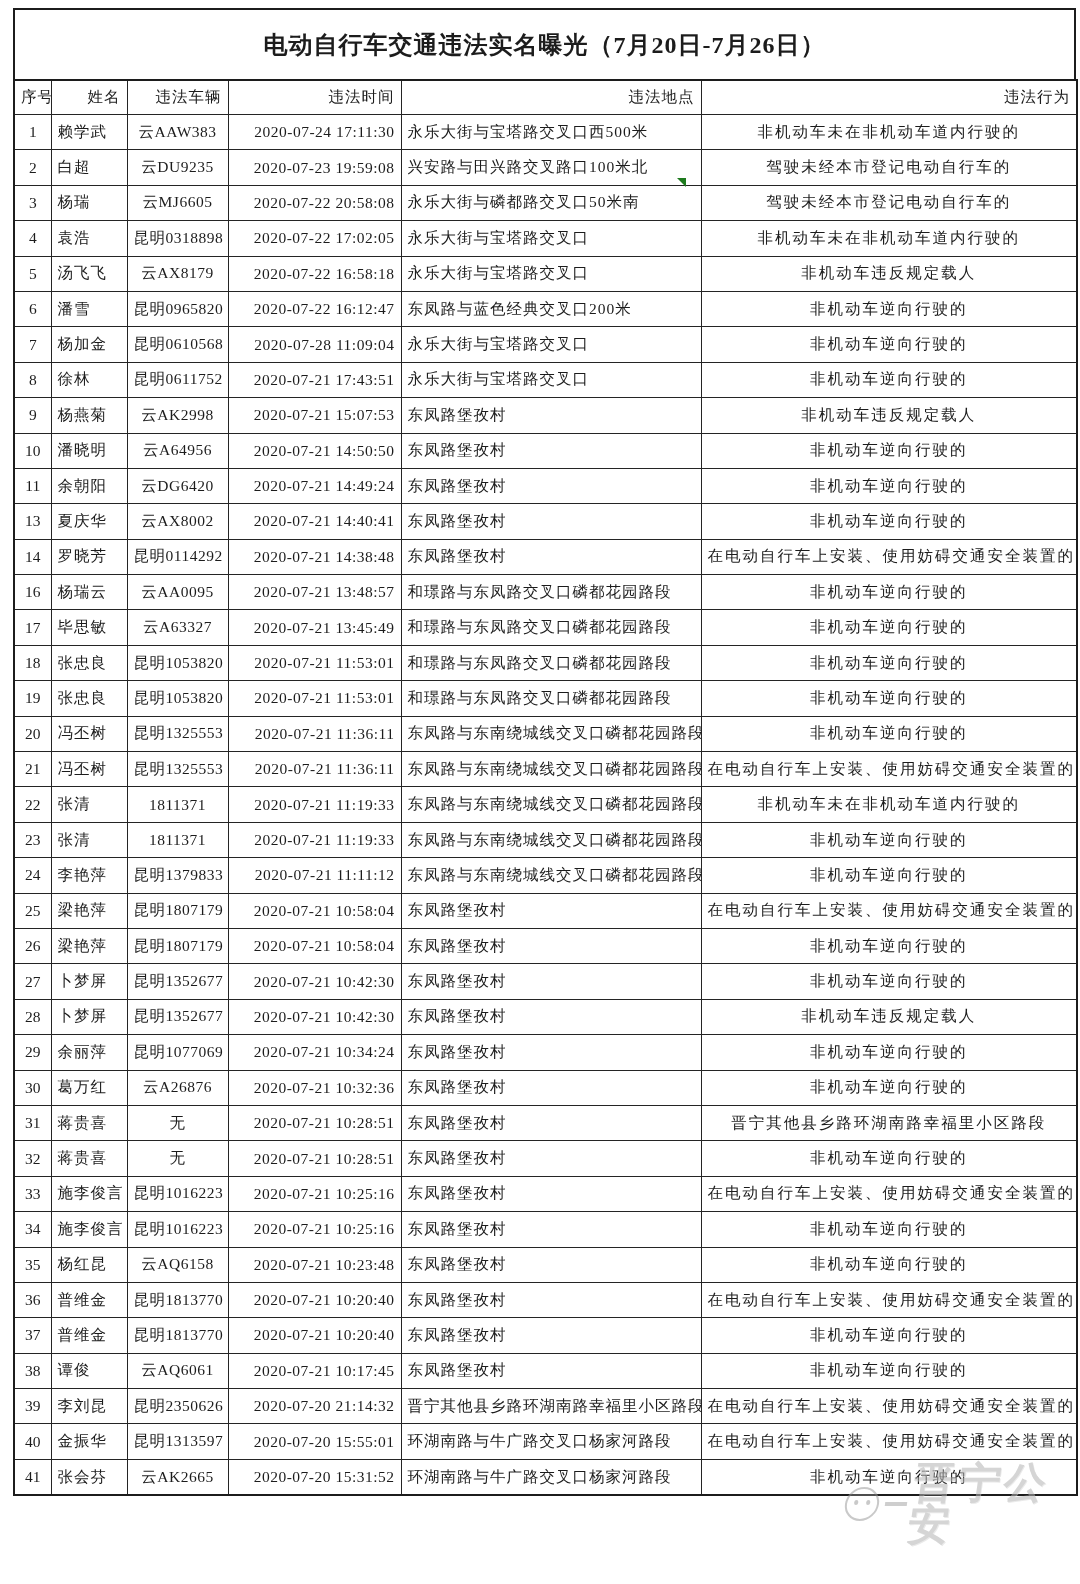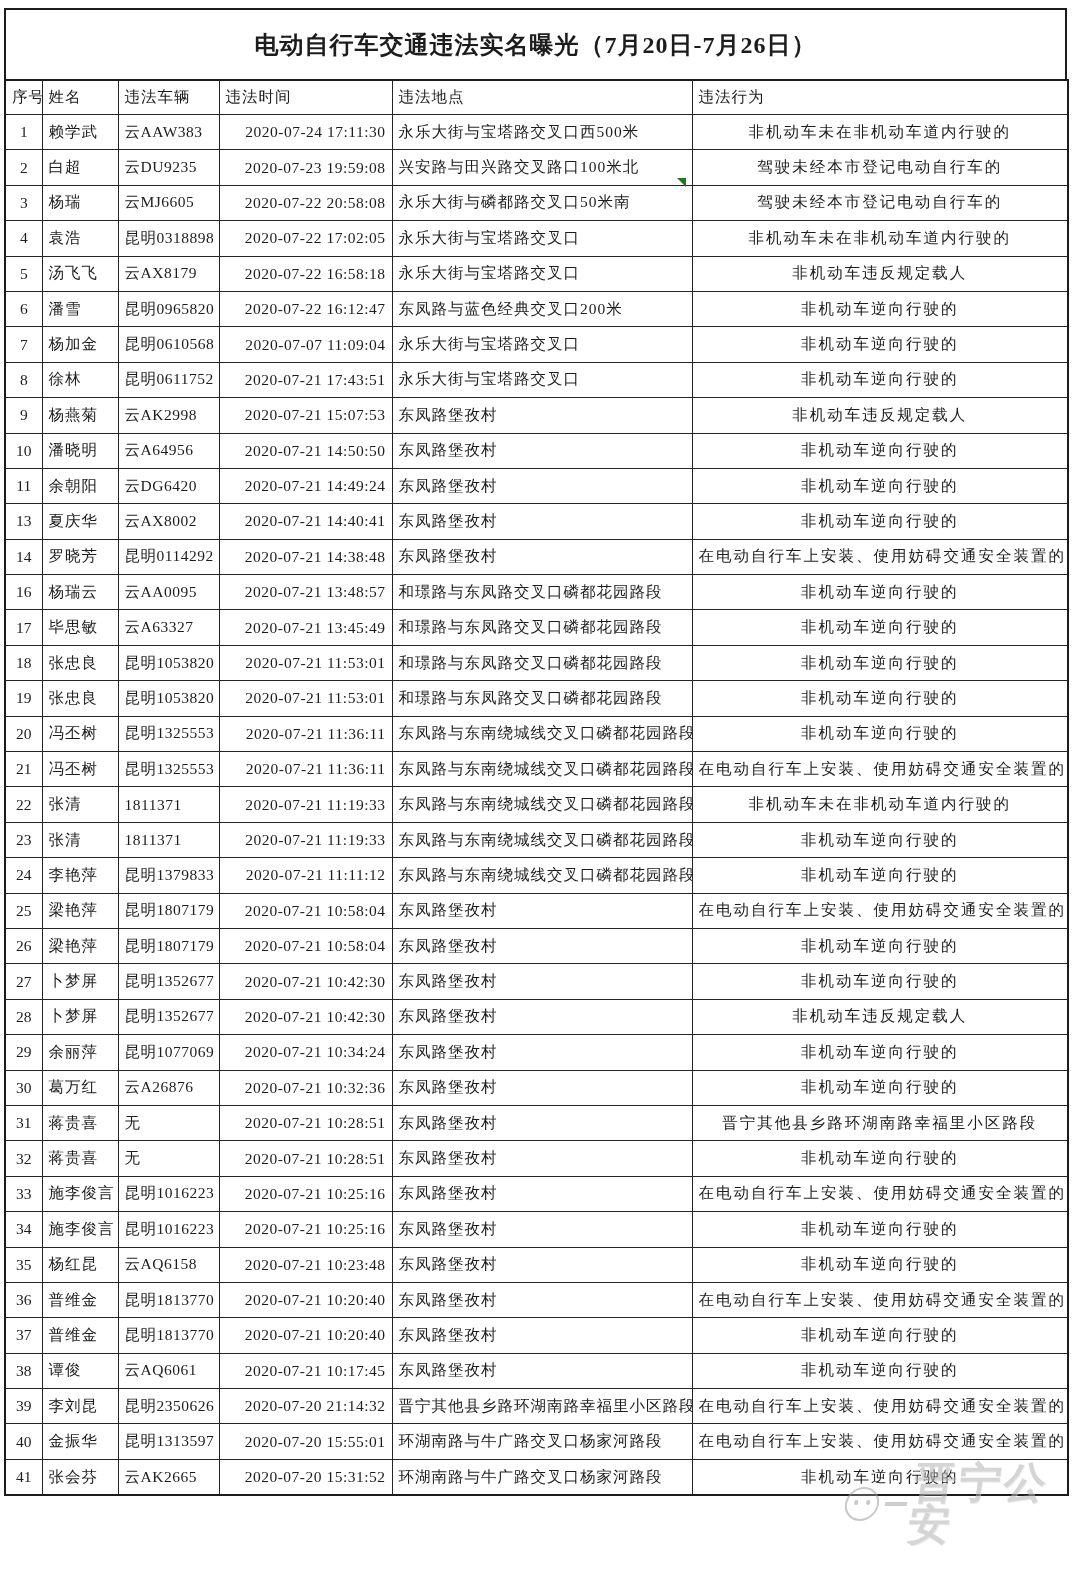--- a/index.html
+++ b/index.html
@@ -1,38 +1,38 @@
 <!DOCTYPE html>
 <html><head>
 <meta charset="utf-8">
 <style>
   html,body{margin:0;padding:0;}
   body{
     width:1080px;height:1584px;background:#ffffff;position:relative;
     font-family:"Liberation Serif","DejaVu Serif",serif;color:#1c1c1c;
   }
-  .sheet{position:absolute;left:4px;top:8px;width:1063px;}
+  .sheet{position:absolute;left:13px;top:8px;width:1063px;}
   .title-bar{
     box-sizing:border-box;border:2px solid #1c1c1c;border-bottom:none;
     height:71px;display:flex;align-items:center;justify-content:center;
     font-size:24px;font-weight:bold;letter-spacing:1px;
   }
   table{
     border-collapse:collapse;table-layout:fixed;width:1063px;
     border:2px solid #1c1c1c;
   }
   th,td{
     border:1px solid #242424;font-size:15.5px;padding:0 6px;
     overflow:hidden;white-space:nowrap;font-weight:normal;
   }
-  thead th{height:33px;text-align:left;letter-spacing:1px;margin-left:16px;}
+  thead th{height:33px;text-align:right;letter-spacing:1px;margin-left:16px;}
   tbody td{height:34.4px;}
   td.c0{text-align:center;}
   td.c1{text-align:left;letter-spacing:1px;}
-  td.c2{text-align:left;letter-spacing:0.5px;}
+  td.c2{text-align:center;letter-spacing:0.5px;}
   td.c3{text-align:right;letter-spacing:0.5px;}
   td.c4{text-align:left;letter-spacing:1px;}
   td.c5{text-align:center;letter-spacing:2px;border-radius:9px;}
   .cell-flag{
     position:absolute;left:677px;top:178px;width:0;height:0;
     border-top:9px solid #1e7a1e;border-left:9px solid transparent;
   }
   .watermark{
     position:absolute;left:845px;top:1462px;display:flex;align-items:center;
     opacity:0.55;transform:skewX(-8deg);pointer-events:none;
@@ -126,21 +126,21 @@
           <td class="c1">潘雪</td>
           <td class="c2">昆明0965820</td>
           <td class="c3">2020-07-22 16:12:47</td>
           <td class="c4">东凤路与蓝色经典交叉口200米</td>
           <td class="c5">非机动车逆向行驶的</td>
         </tr>
         <tr>
           <td class="c0">7</td>
           <td class="c1">杨加金</td>
           <td class="c2">昆明0610568</td>
-          <td class="c3">2020-07-07 11:09:04</td>
+          <td class="c3">2020-07-28 11:09:04</td>
           <td class="c4">永乐大街与宝塔路交叉口</td>
           <td class="c5">非机动车逆向行驶的</td>
         </tr>
         <tr>
           <td class="c0">8</td>
           <td class="c1">徐林</td>
           <td class="c2">昆明0611752</td>
           <td class="c3">2020-07-21 17:43:51</td>
           <td class="c4">永乐大街与宝塔路交叉口</td>
           <td class="c5">非机动车逆向行驶的</td>

